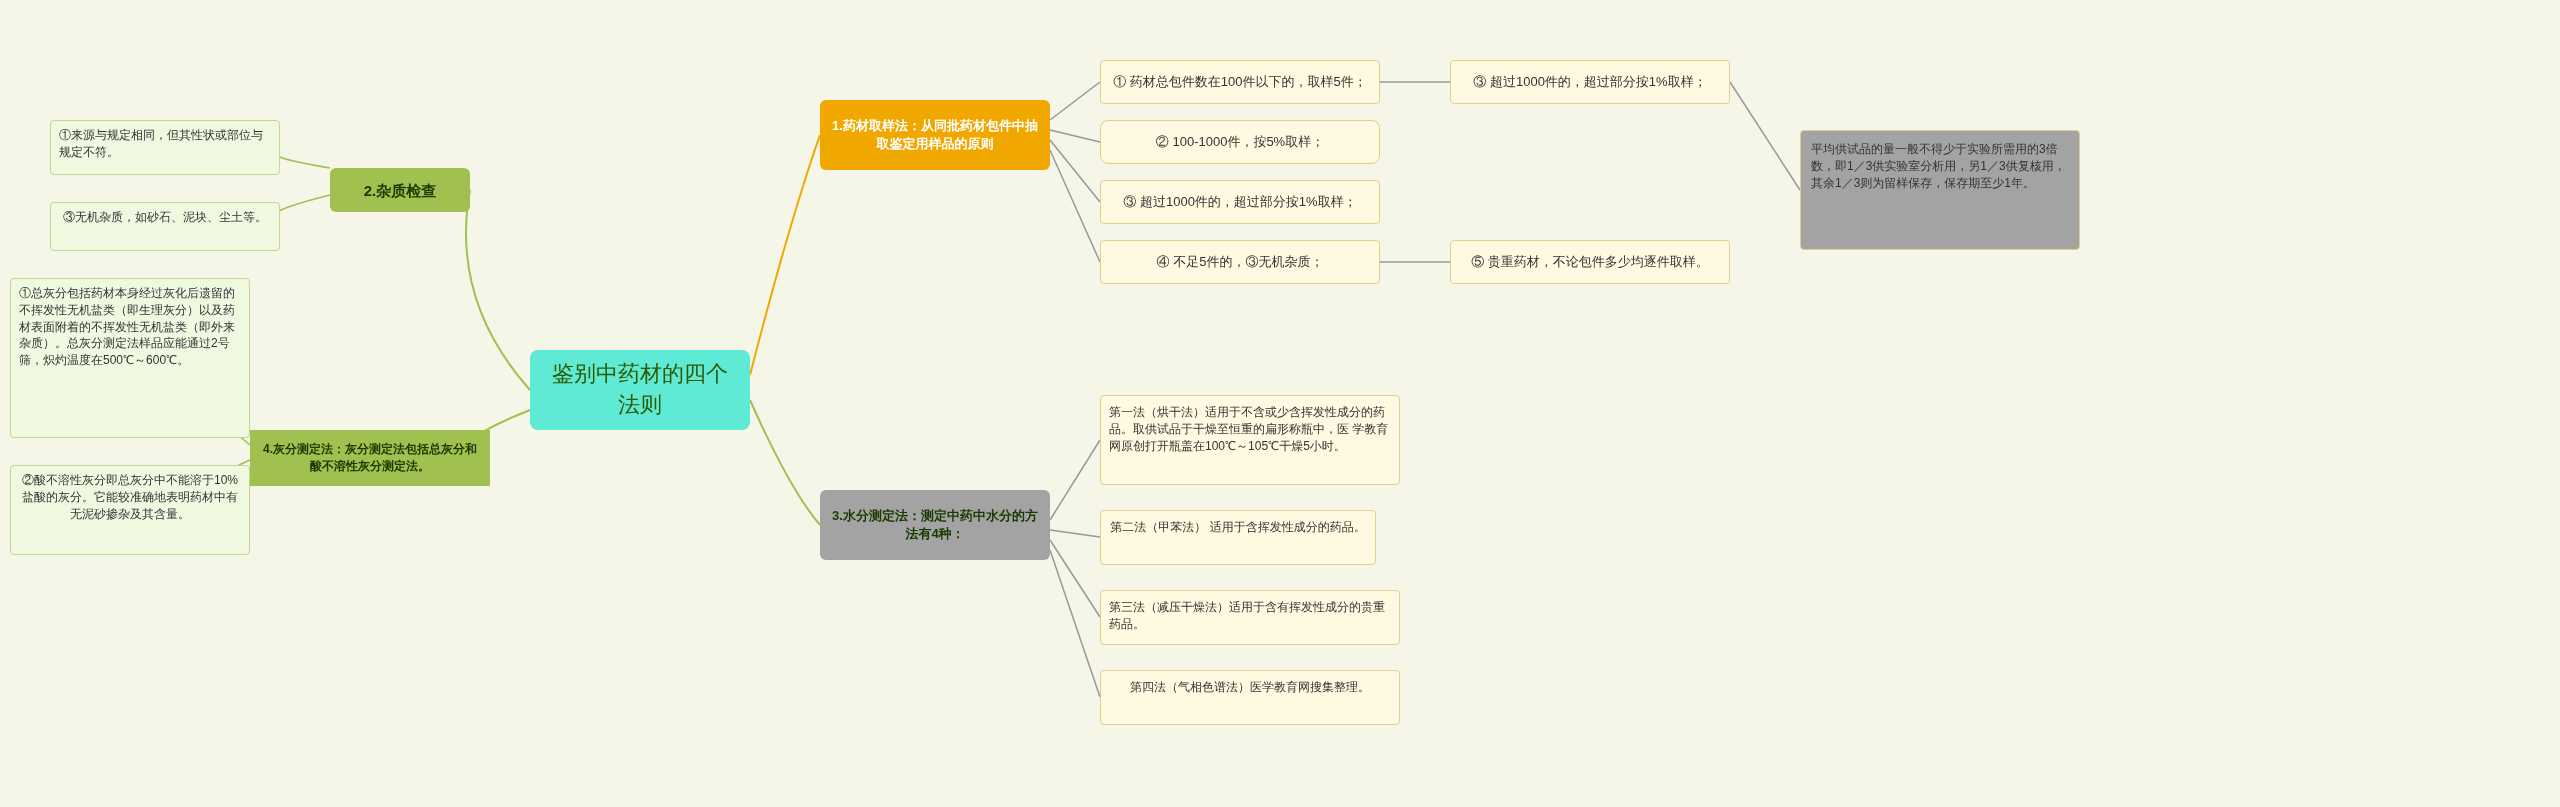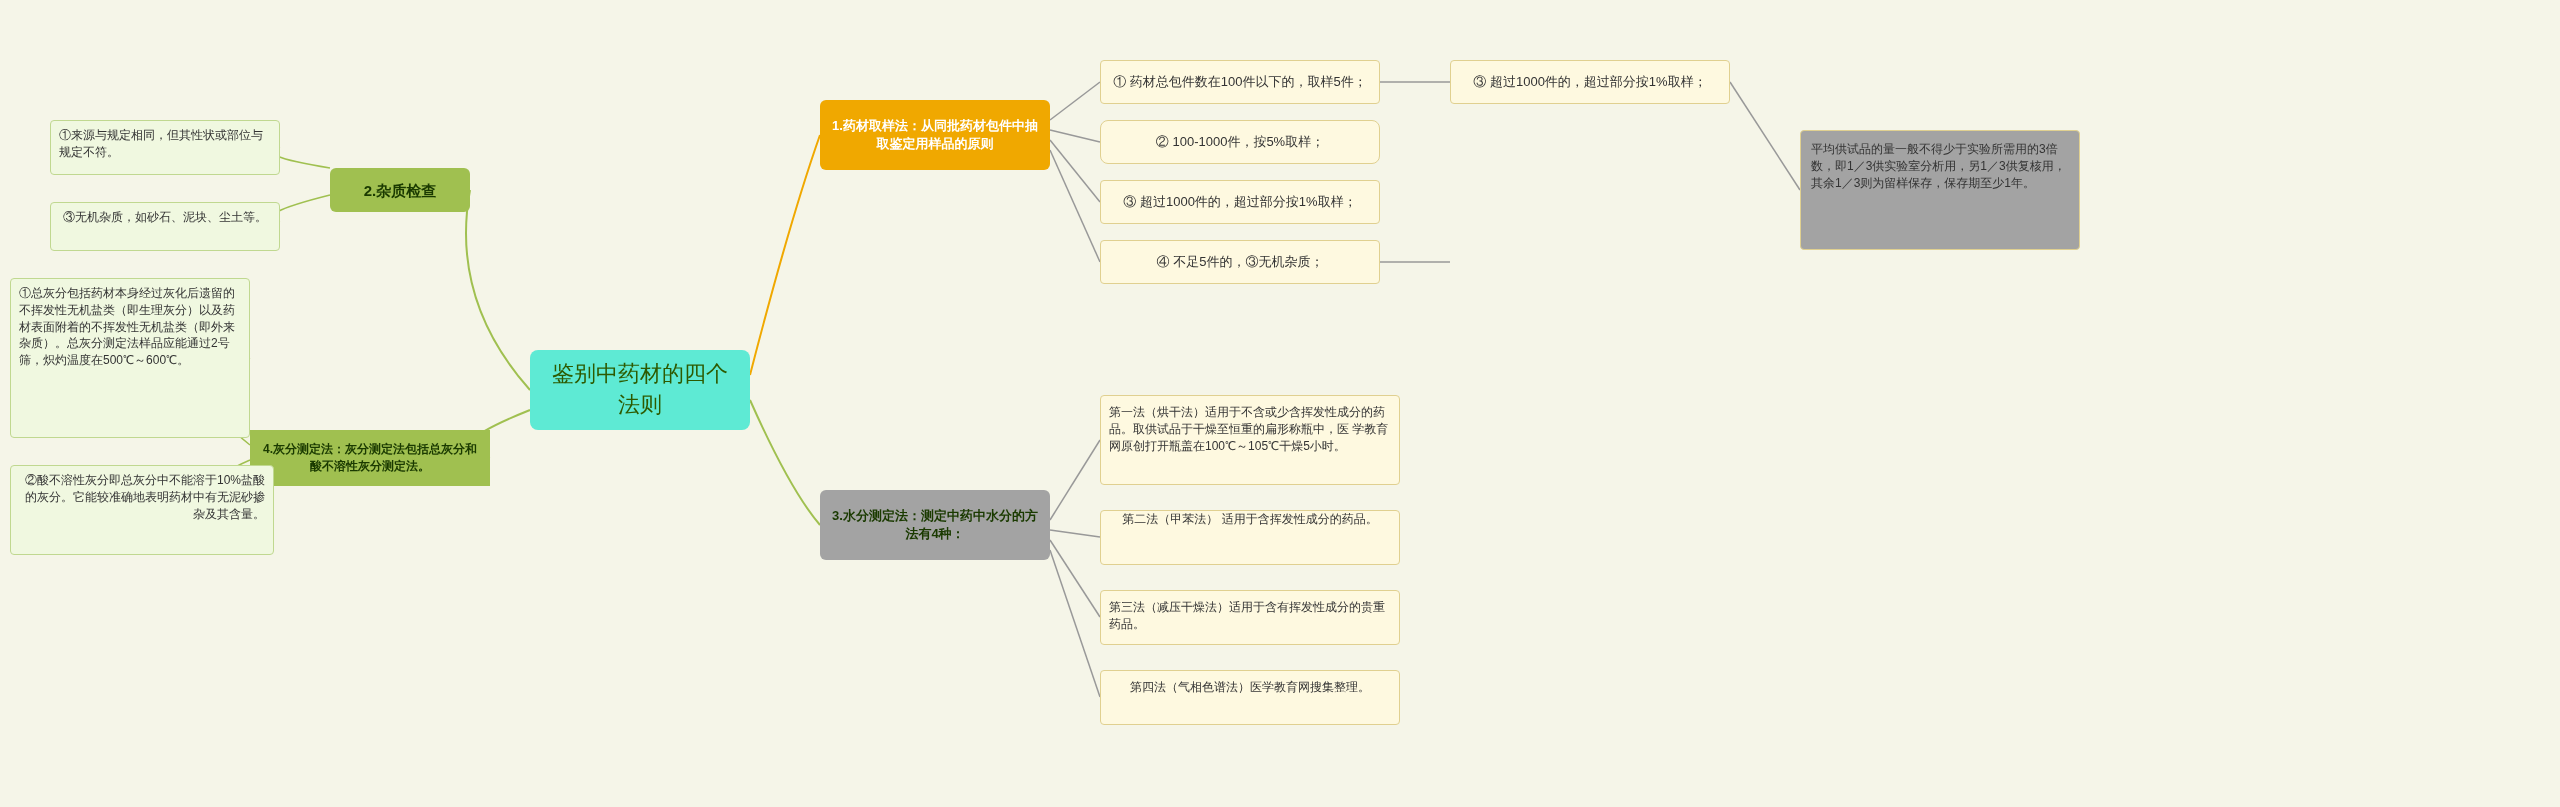--- a/index.html
+++ b/index.html
@@ -199,26 +199,26 @@
       text-align: left;
       padding: 8px;
       align-items: flex-start;
     }
     .node-w2 {
       background: #fef9e0;
       border: 1px solid #e0d090;
       color: #333;
       font-size: 12px;
       border-radius: 4px;
-      width: 300px;
+      width: 276px;
       height: 55px;
       left: 1100px;
       top: 510px;
       text-align: left;
-      padding: 0;
+      padding: 8px;
       align-items: flex-start;
     }
     .node-w3 {
       background: #fef9e0;
       border: 1px solid #e0d090;
       color: #333;
       font-size: 12px;
       border-radius: 4px;
       width: 300px;
       height: 55px;
@@ -285,25 +285,25 @@
       text-align: left;
       padding: 6px 8px;
       align-items: flex-start;
     }
     .node-l3b {
       background: #f0f8e0;
       border: 1px solid #c0d890;
       color: #333;
       font-size: 12px;
       border-radius: 4px;
-      width: 264px;
+      width: 240px;
       height: 90px;
       left: 10px;
       top: 465px;
-      text-align: right;
+      text-align: center;
       padding: 6px 8px;
       align-items: flex-start;
     }
 
     line { stroke: #999; stroke-width: 1.5; fill: none; }
   </style>
 </head>
 <body>
 
 <div class="mindmap-container">
@@ -368,20 +368,23 @@
   <div class="node node-r3">
     <span>③ 超过1000件的，超过部分按1%取样；</span>
   </div>
   <div class="node node-r3b" style="top:60px;">
 
     <span style="font-size:13px;">③ 超过1000件的，超过部分按1%取样；</span>
   </div>
   <div class="node node-r4">
     <span>④ 不足5件的，③无机杂质；</span>
   </div>
+  <div class="node node-r5">
+    <span>⑤ 贵重药材，不论包件多少均逐件取样。</span>
+  </div>
 
   <div class="node node-avg">
     <span>平均供试品的量一般不得少于实验所需用的3倍数，即1／3供实验室分析用，另1／3供复核用，其余1／3则为留样保存，保存期至少1年。</span>
   </div>
 
   <div class="node node-w1">
     <span>第一法（烘干法）适用于不含或少含挥发性成分的药品。取供试品于干燥至恒重的扁形称瓶中，医 学教育网原创打开瓶盖在100℃～105℃干燥5小时。</span>
   </div>
   <div class="node node-w2">
     <span>第二法（甲苯法） 适用于含挥发性成分的药品。</span>

